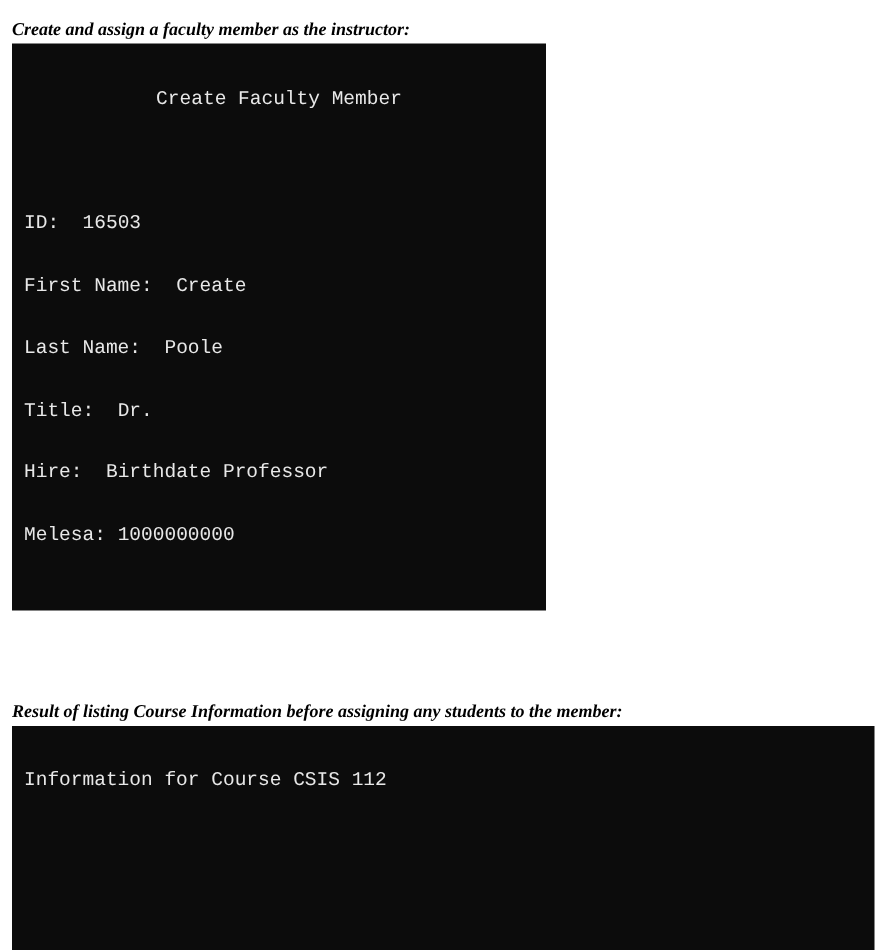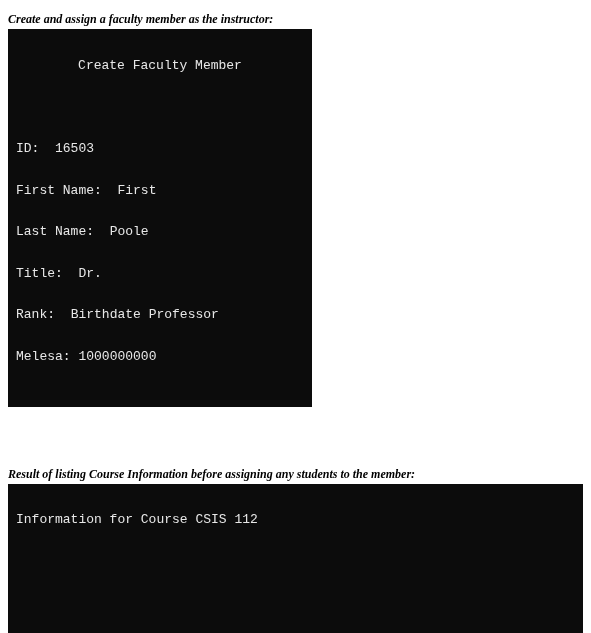--- a/index.html
+++ b/index.html
@@ -21,21 +21,21 @@
       background: #0c0c0c;
       color: #e8e8e8;
       font-family: "Consolas", "Courier New", monospace;
       font-size: 13px;
       line-height: 1.6;
       padding: 6px 8px 18px 8px;
       white-space: pre;
       box-sizing: border-box;
     }
     .term1 {
-      width: 304px;
+      width: 356px;
       margin-bottom: 60px;
     }
     .term1 .title-line {
       text-align: center;
       padding-top: 0;
     }
     .term2 {
       width: 575px;
     }
     .field-row {
@@ -47,24 +47,24 @@
   </style>
 </head>
 <body>
 
 <div class="caption">Create and assign a faculty member as the instructor:</div>
 
 <div class="terminal term1">
 <div class="title-line">Create Faculty Member</div>
 <div class="blank-line"></div>
 <div class="field-row"><span>ID:</span>  <span>16503</span></div>
-<div class="field-row"><span>First Name:</span>  <span>First</span></div>
+<div class="field-row"><span>First Name:</span>  <span>Create</span></div>
 <div class="field-row"><span>Last Name:</span>  <span>Poole</span></div>
 <div class="field-row"><span>Title:</span>  <span>Dr.</span></div>
-<div class="field-row"><span>Rank:</span>  <span>Birthdate Professor</span></div>
+<div class="field-row"><span>Hire:</span>  <span>Birthdate Professor</span></div>
 <div class="field-row"><span>Melesa:</span> <span>1000000000</span></div>
 </div>
 
 <div class="caption">Result of listing Course Information before assigning any students to the member:</div>
 
 <div class="terminal term2">
 <div>Information for Course CSIS 112</div>
 
 
 

